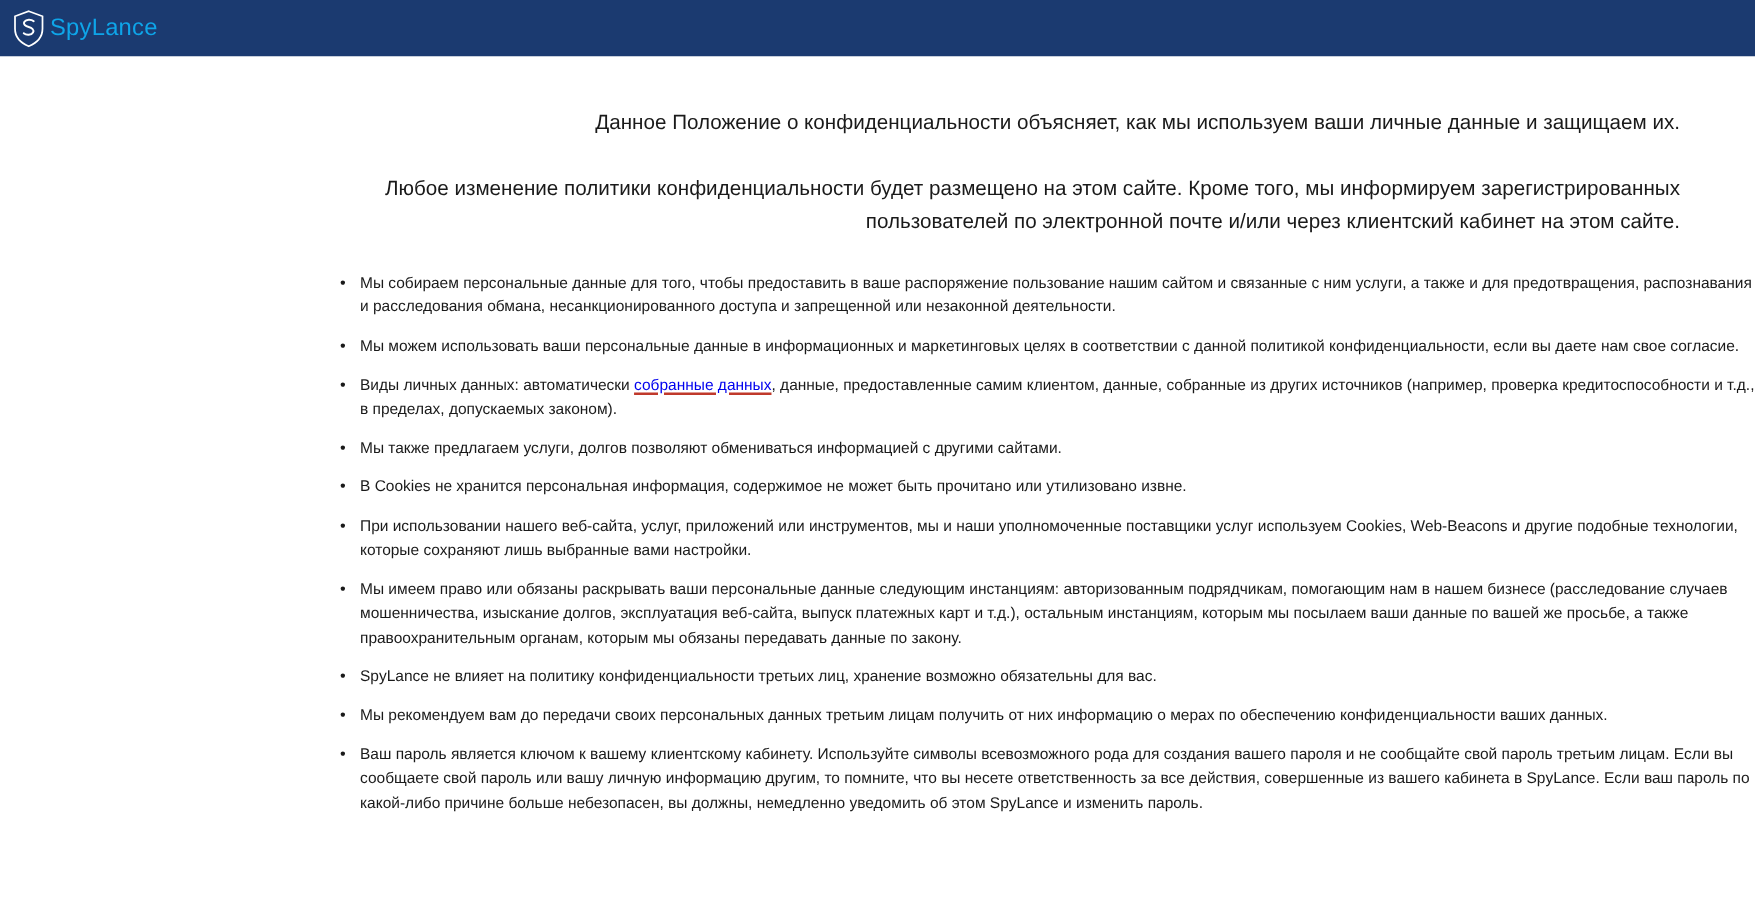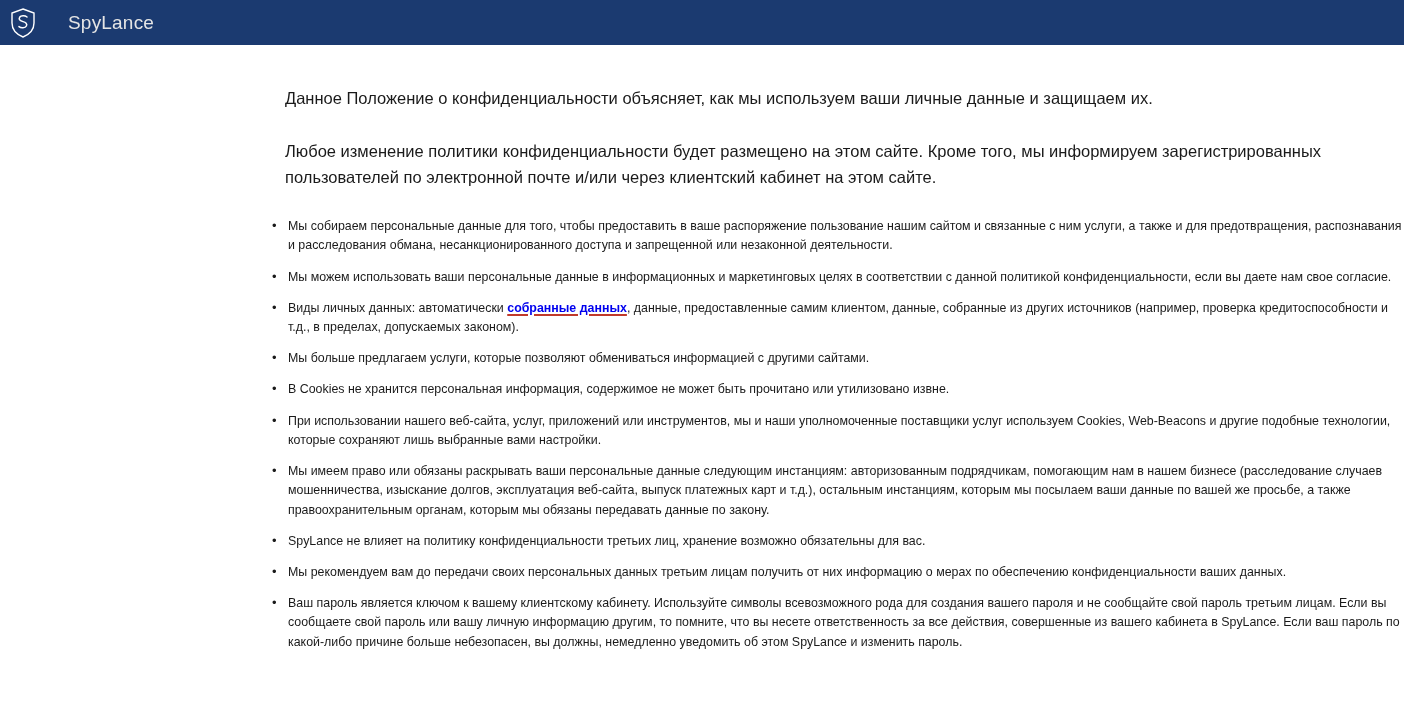--- a/index.html
+++ b/index.html
@@ -25,41 +25,41 @@
   }
   .logo-mark {
     width: 26px;
     height: 30px;
     position: relative;
     flex: 0 0 auto;
     margin-right: 4px;
   }
   .logo-mark svg { display: block; }
   .logo-text {
-    color: #e5e5e5;
+    color: #0ea5e9;
     font-size: 19px;
     letter-spacing: 0.2px;
     font-family: "Liberation Sans", sans-serif;
-    margin-left: 28px;
   }
 
   
   .content {
     padding: 0 0 0 0;
     box-sizing: border-box;
   }
   .intro {
     margin: 0 60px 0 285px;
     color: #111111;
   }
   .intro p {
     font-size: 16.5px;
     line-height: 1.62;
     color: #1a1a1a;
     margin: 0 0 26px 0;
+    text-align: right;
   }
   .intro p:first-child { margin-top: 40px; }
 
   .bullets {
     margin: 0 0 0 270px;
     padding: 0;
     list-style: none;
   }
   .bullets li {
     font-size: 12.4px;
@@ -76,21 +76,20 @@
     left: 2px;
     top: -1px;
     font-size: 13px;
     color: #1a1a1a;
   }
   .u-red {
     text-decoration: underline;
     text-decoration-color: #c0392b;
     text-decoration-thickness: 2px;
     text-underline-offset: 2px;
-    font-weight: bold;
   }
 </style>
 </head>
 <body>
 
 <div class="header">
   <span class="logo-mark">
     <svg width="26" height="30" viewBox="0 0 26 30" xmlns="http://www.w3.org/2000/svg">
       <path d="M13 1 L24 5 L24 15 C24 22 19 26.5 13 29 C7 26.5 2 22 2 15 L2 5 Z" fill="none" stroke="#ffffff" stroke-width="1.4"></path>
       <path d="M17 9 C15 7.3 11 7.3 9.6 9.3 C8.2 11.4 10.5 12.9 13 13.6 C15.6 14.3 17.6 15.8 16.4 18 C15.2 20.2 11 20.4 9 18.6" fill="none" stroke="#ffffff" stroke-width="1.5" stroke-linecap="round"></path>
@@ -102,21 +101,21 @@
 <div class="content">
   <div class="intro">
     <p>Данное Положение о конфиденциальности объясняет, как мы используем ваши личные данные и защищаем их.</p>
     <p>Любое изменение политики конфиденциальности будет размещено на этом сайте. Кроме того, мы информируем зарегистрированных пользователей по электронной почте и/или через клиентский кабинет на этом сайте.</p>
   </div>
 
   <ul class="bullets">
     <li>Мы собираем персональные данные для того, чтобы предоставить в ваше распоряжение пользование нашим сайтом и связанные с ним услуги, а также и для предотвращения, распознавания и расследования обмана, несанкционированного доступа и запрещенной или незаконной деятельности.</li>
     <li>Мы можем использовать ваши персональные данные в информационных и маркетинговых целях в соответствии с данной политикой конфиденциальности, если вы даете нам свое согласие.</li>
     <li><span>Виды личных данных: автоматически </span><a class="u-red" href="#">собранные данных</a><span>, данные, предоставленные самим клиентом, данные, собранные из других источников (например, проверка кредитоспособности и т.д., в пределах, допускаемых законом).</span></li>
-    <li>Мы больше предлагаем услуги, которые позволяют обмениваться информацией с другими сайтами.</li>
+    <li>Мы также предлагаем услуги, долгов позволяют обмениваться информацией с другими сайтами.</li>
     <li>В Cookies не хранится персональная информация, содержимое не может быть прочитано или утилизовано извне.</li>
     <li>При использовании нашего веб-сайта, услуг, приложений или инструментов, мы и наши уполномоченные поставщики услуг используем Cookies, Web-Beacons и другие подобные технологии, которые сохраняют лишь выбранные вами настройки.</li>
     <li>Мы имеем право или обязаны раскрывать ваши персональные данные следующим инстанциям: авторизованным подрядчикам, помогающим нам в нашем бизнесе (расследование случаев мошенничества, изыскание долгов, эксплуатация веб-сайта, выпуск платежных карт и т.д.), остальным инстанциям, которым мы посылаем ваши данные по вашей же просьбе, а также правоохранительным органам, которым мы обязаны передавать данные по закону.</li>
     <li>SpyLance не влияет на политику конфиденциальности третьих лиц, хранение возможно обязательны для вас.</li>
     <li>Мы рекомендуем вам до передачи своих персональных данных третьим лицам получить от них информацию о мерах по обеспечению конфиденциальности ваших данных.</li>
     <li>Ваш пароль является ключом к вашему клиентскому кабинету. Используйте символы всевозможного рода для создания вашего пароля и не сообщайте свой пароль третьим лицам. Если вы сообщаете свой пароль или вашу личную информацию другим, то помните, что вы несете ответственность за все действия, совершенные из вашего кабинета в SpyLance. Если ваш пароль по какой-либо причине больше небезопасен, вы должны, немедленно уведомить об этом SpyLance и изменить пароль.</li>
 
   </ul>
 </div>
 

